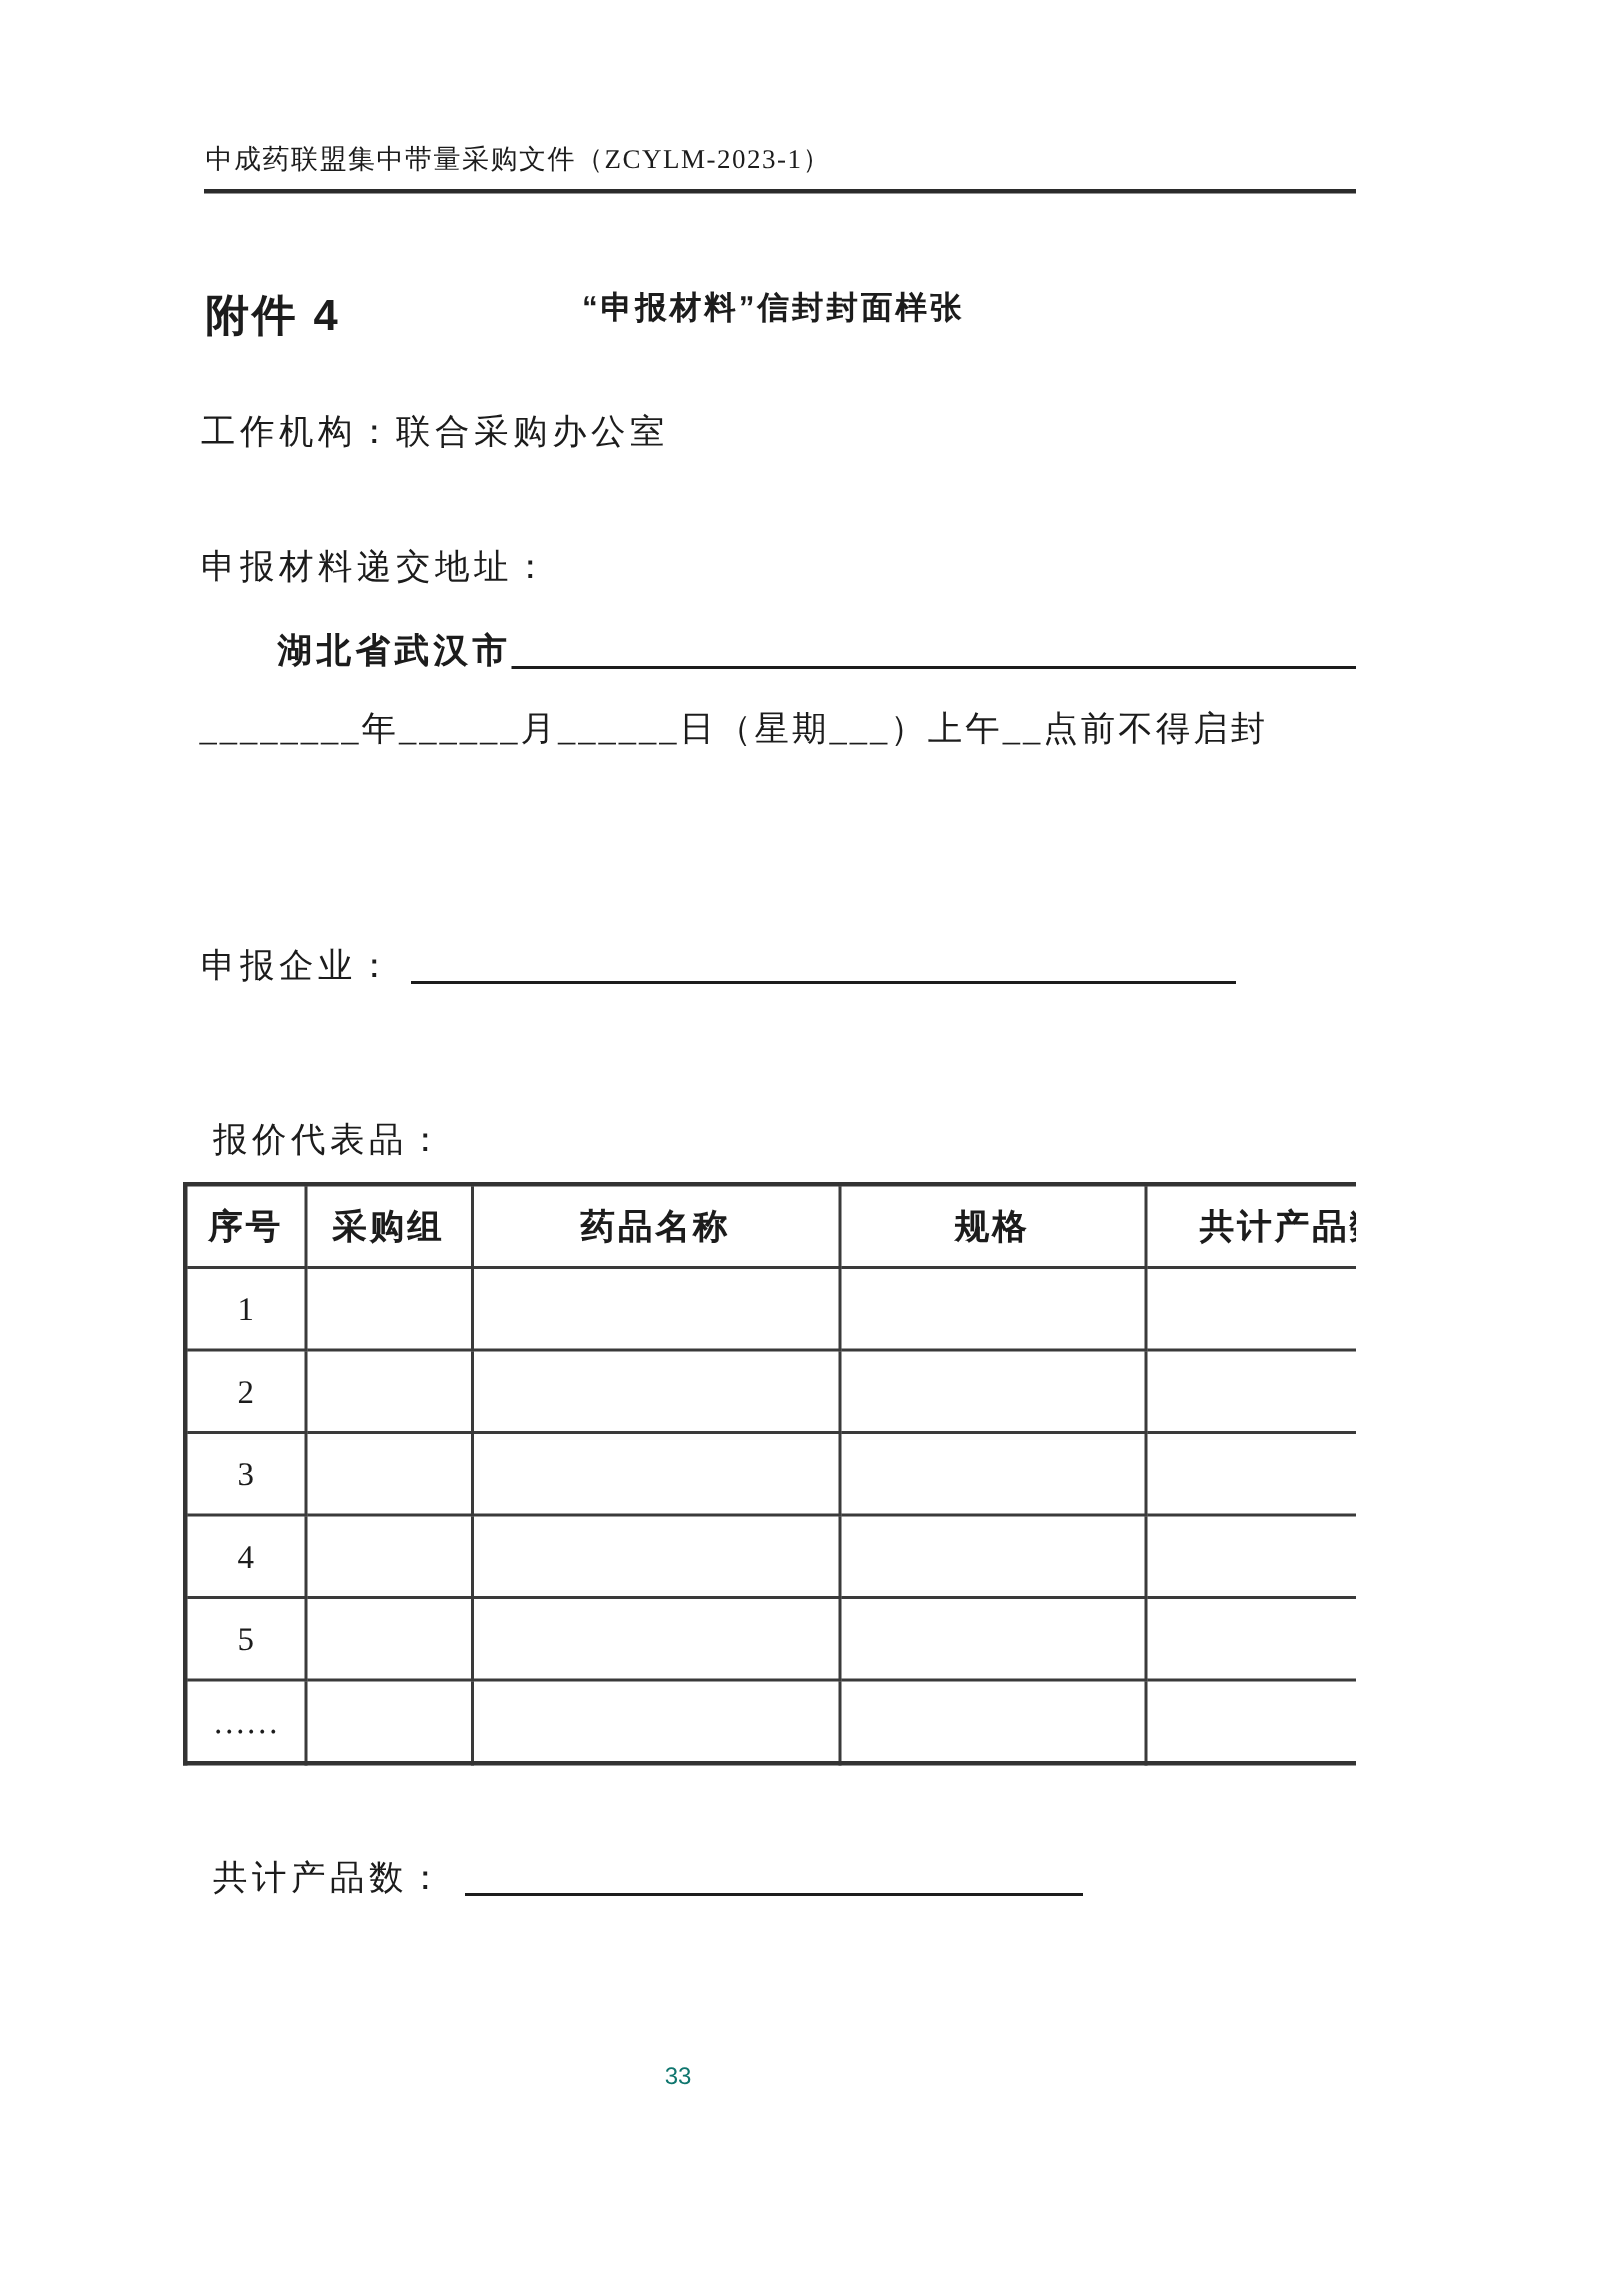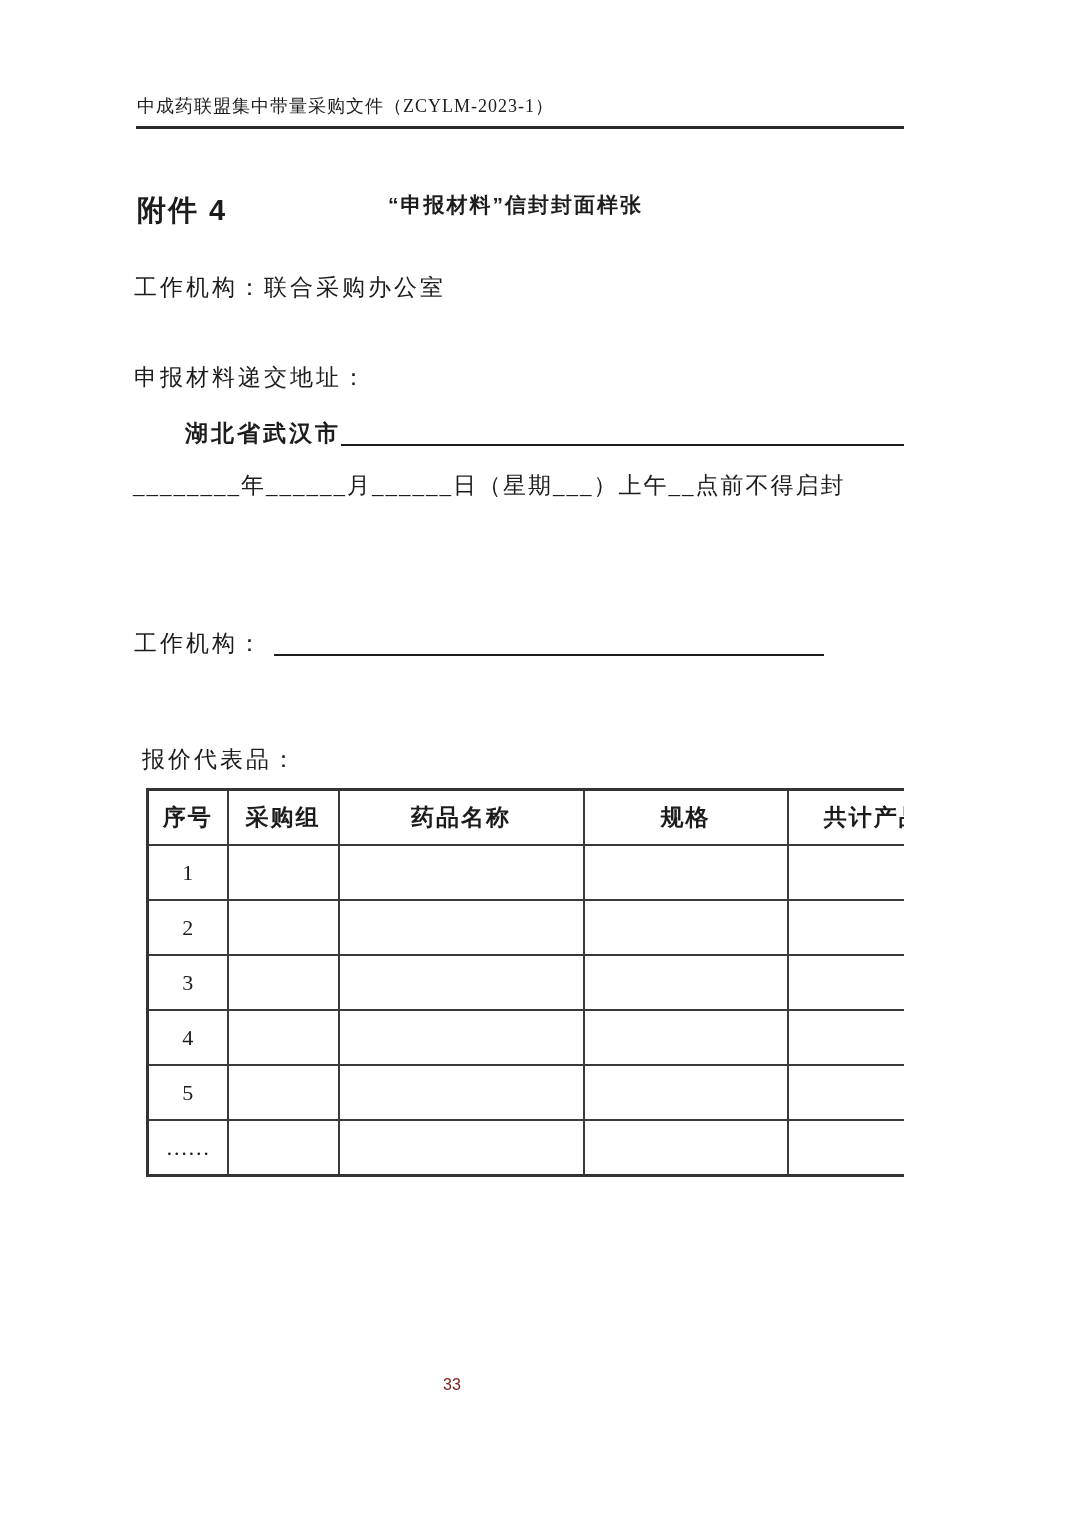--- a/index.html
+++ b/index.html
@@ -79,21 +79,20 @@
     height: 24px; margin-left: 10px; margin-bottom: 3px;
   }
   .line-quote-rep { position: absolute; left: 142px; top: 744px; }
   .rep-table {
     position: absolute;
     left: 122px; top: 788px;
     width: 838px;
     border-collapse: collapse;
     table-layout: fixed;
     border: 3px solid #333333;
-    margin-left: 24px;
   }
   .rep-table th, .rep-table td {
     border: 2px solid #3a3a3a;
     text-align: center;
     vertical-align: middle;
     padding: 0;
   }
   .rep-table th {
     height: 53px;
     font-size: 23px;
@@ -115,21 +114,21 @@
     border-bottom: 2.5px solid #1c1c1c;
     height: 24px; margin-left: 12px; margin-bottom: 3px;
   }
   .page-number {
     position: absolute;
     left: 0; top: 1376px;
     width: 100%;
     text-align: center;
     font-size: 16px;
     font-family: "Liberation Sans", sans-serif;
-    color: #7f1d1d;
+    color: #0f766e;
   }
 </style>
 </head>
 <body>
 
 <div class="page">
 
   <div class="header-text">中成药联盟集中带量采购文件（ZCYLM-2023-1）</div>
   <div class="header-rule"></div>
 
@@ -141,21 +140,21 @@
   <div class="body-line line-addr-label">申报材料递交地址：</div>
 
   <div class="body-line line-addr-value">
     <span class="addr-text">湖北省武汉市</span>
     <span class="fill-rest"></span>
   </div>
 
   <div class="line-date">________年______月______日（星期___）上午__点前不得启封</div>
 
   <div class="body-line line-company">
-    <span>工作机构：</span>
+    <span>申报企业：</span>
     <span class="blank-company"></span>
   </div>
 
   <div class="body-line line-quote-rep">报价代表品：</div>
 
   <table class="rep-table">
     <colgroup>
       <col style="width:80px">
       <col style="width:111px">
       <col style="width:245px">
@@ -210,16 +209,20 @@
       <tr>
         <td>……</td>
         <td></td>
         <td></td>
         <td></td>
         <td></td>
       </tr>
     </tbody>
   </table>
 
+  <div class="body-line line-total">
+    <span>共计产品数：</span>
+    <span class="blank-total"></span>
+  </div>
 
   <div class="page-number">33</div>
 
 </div>
 
 </body></html>

